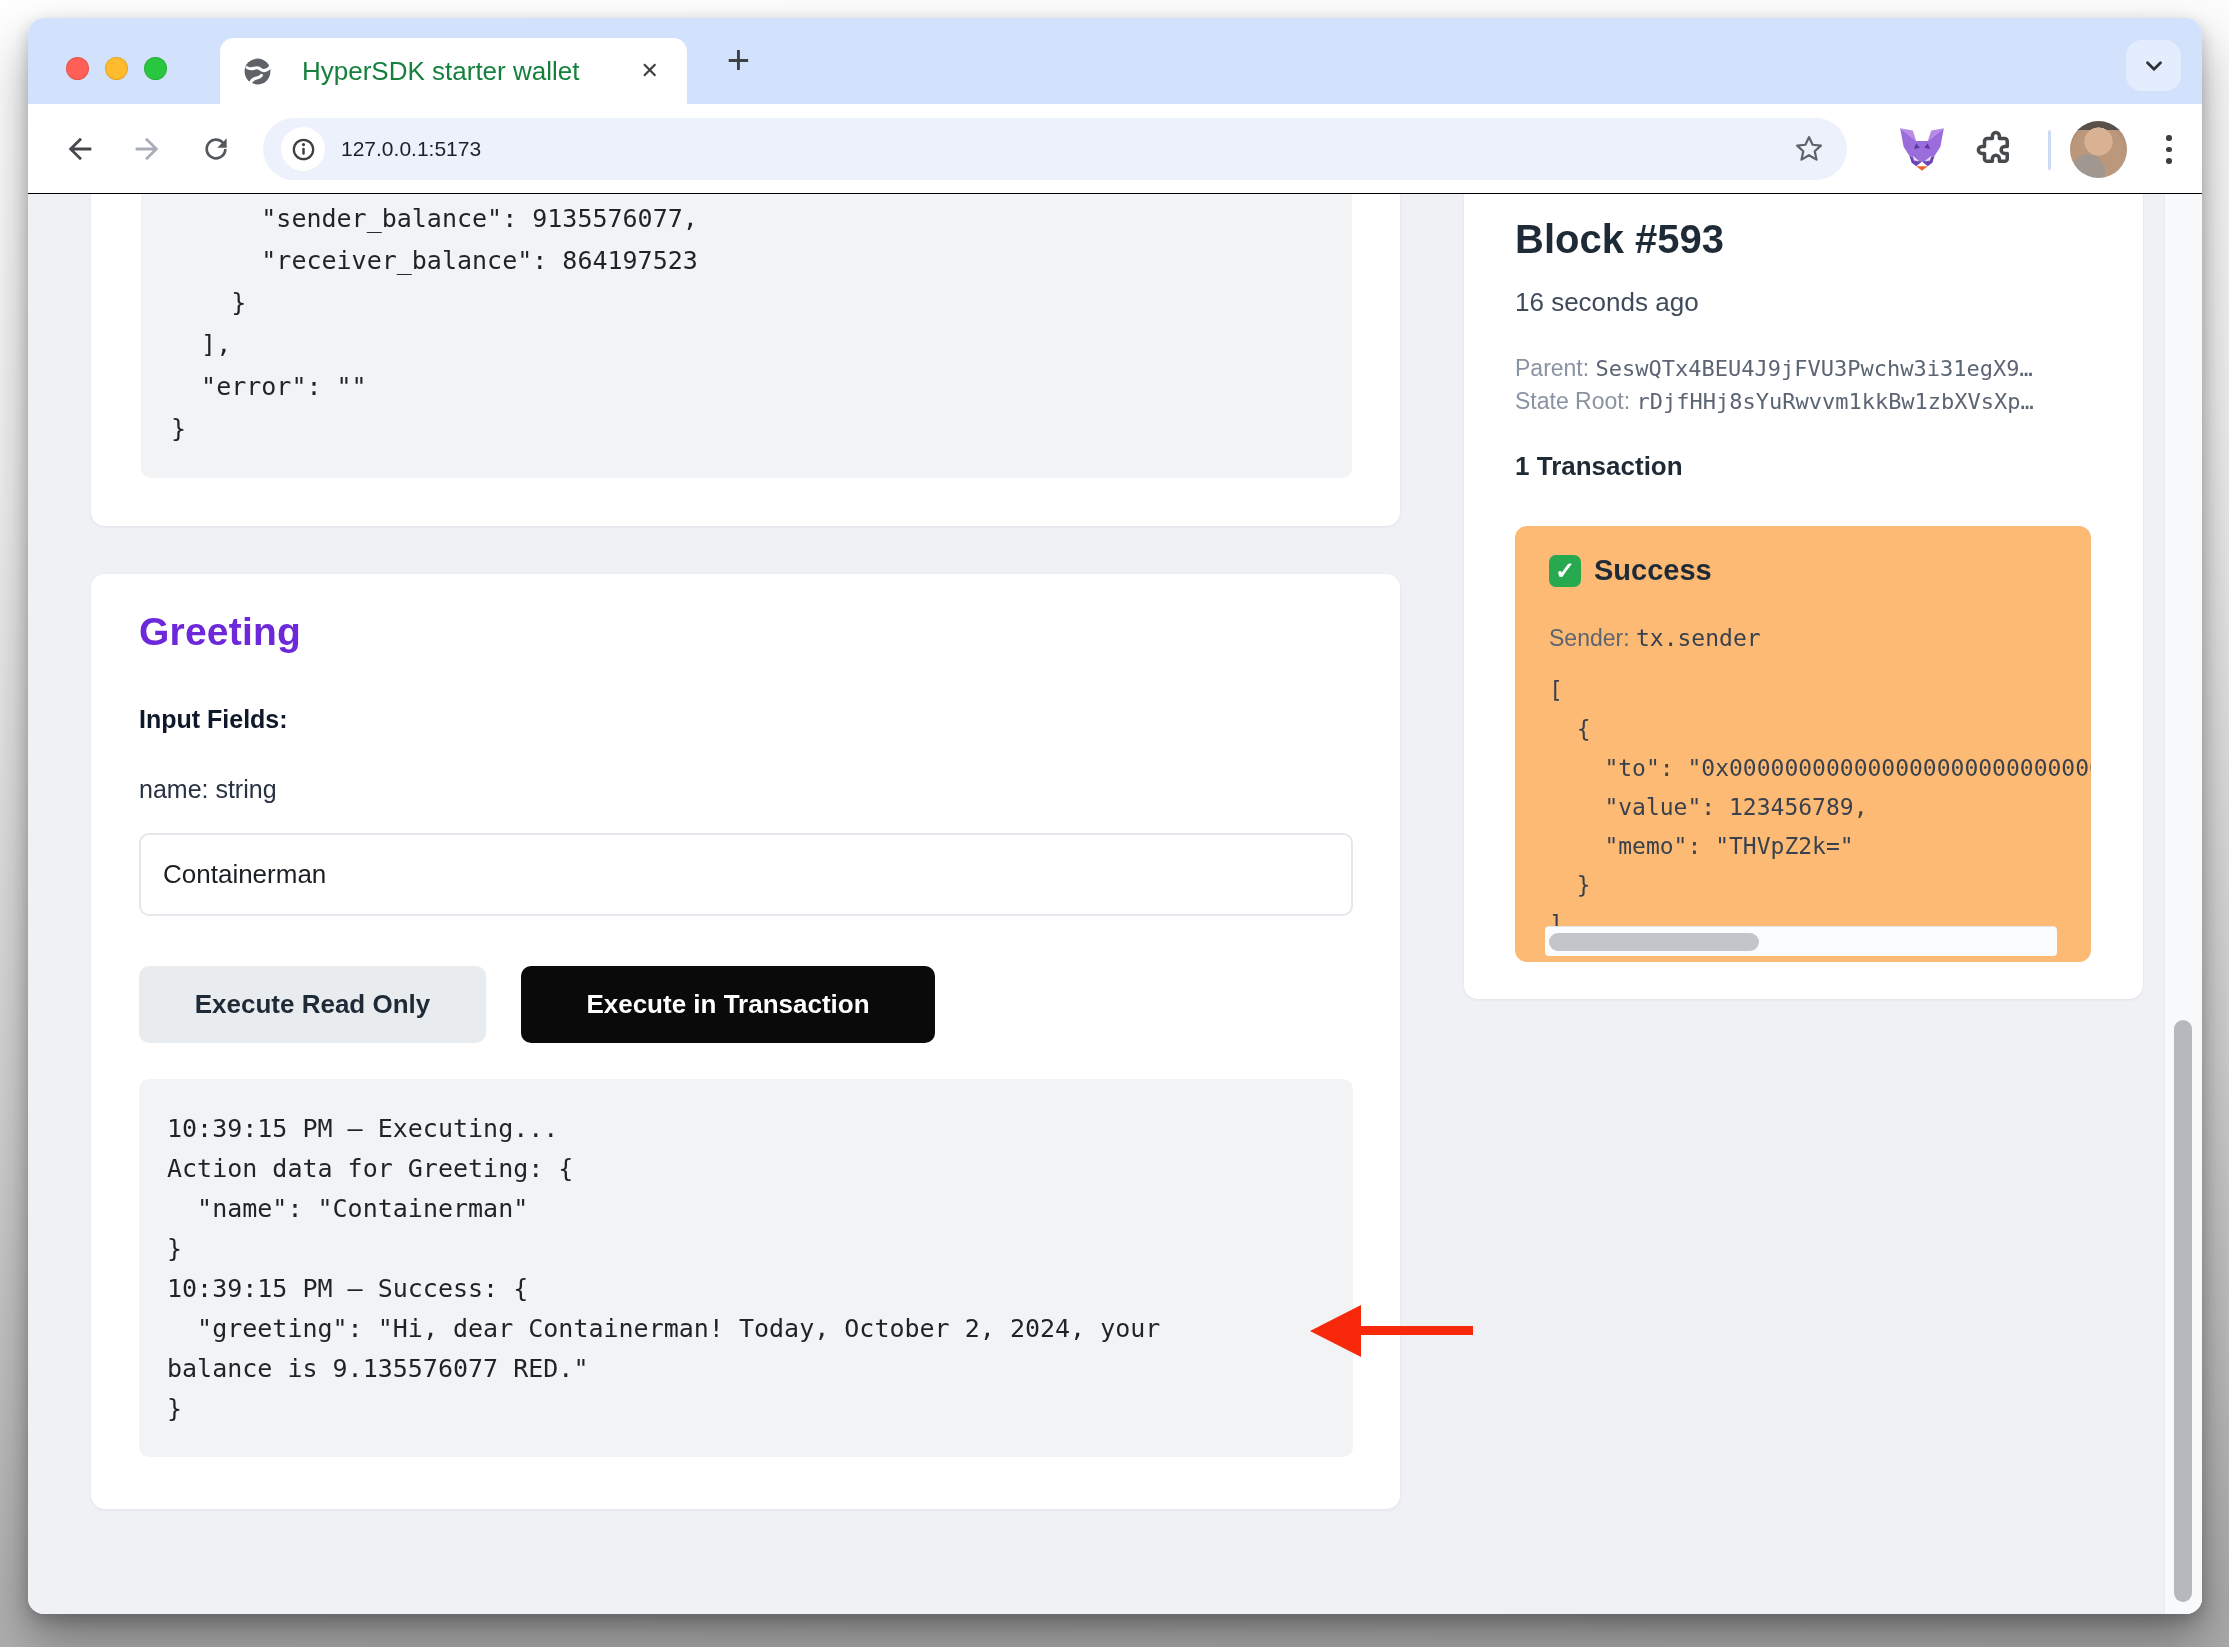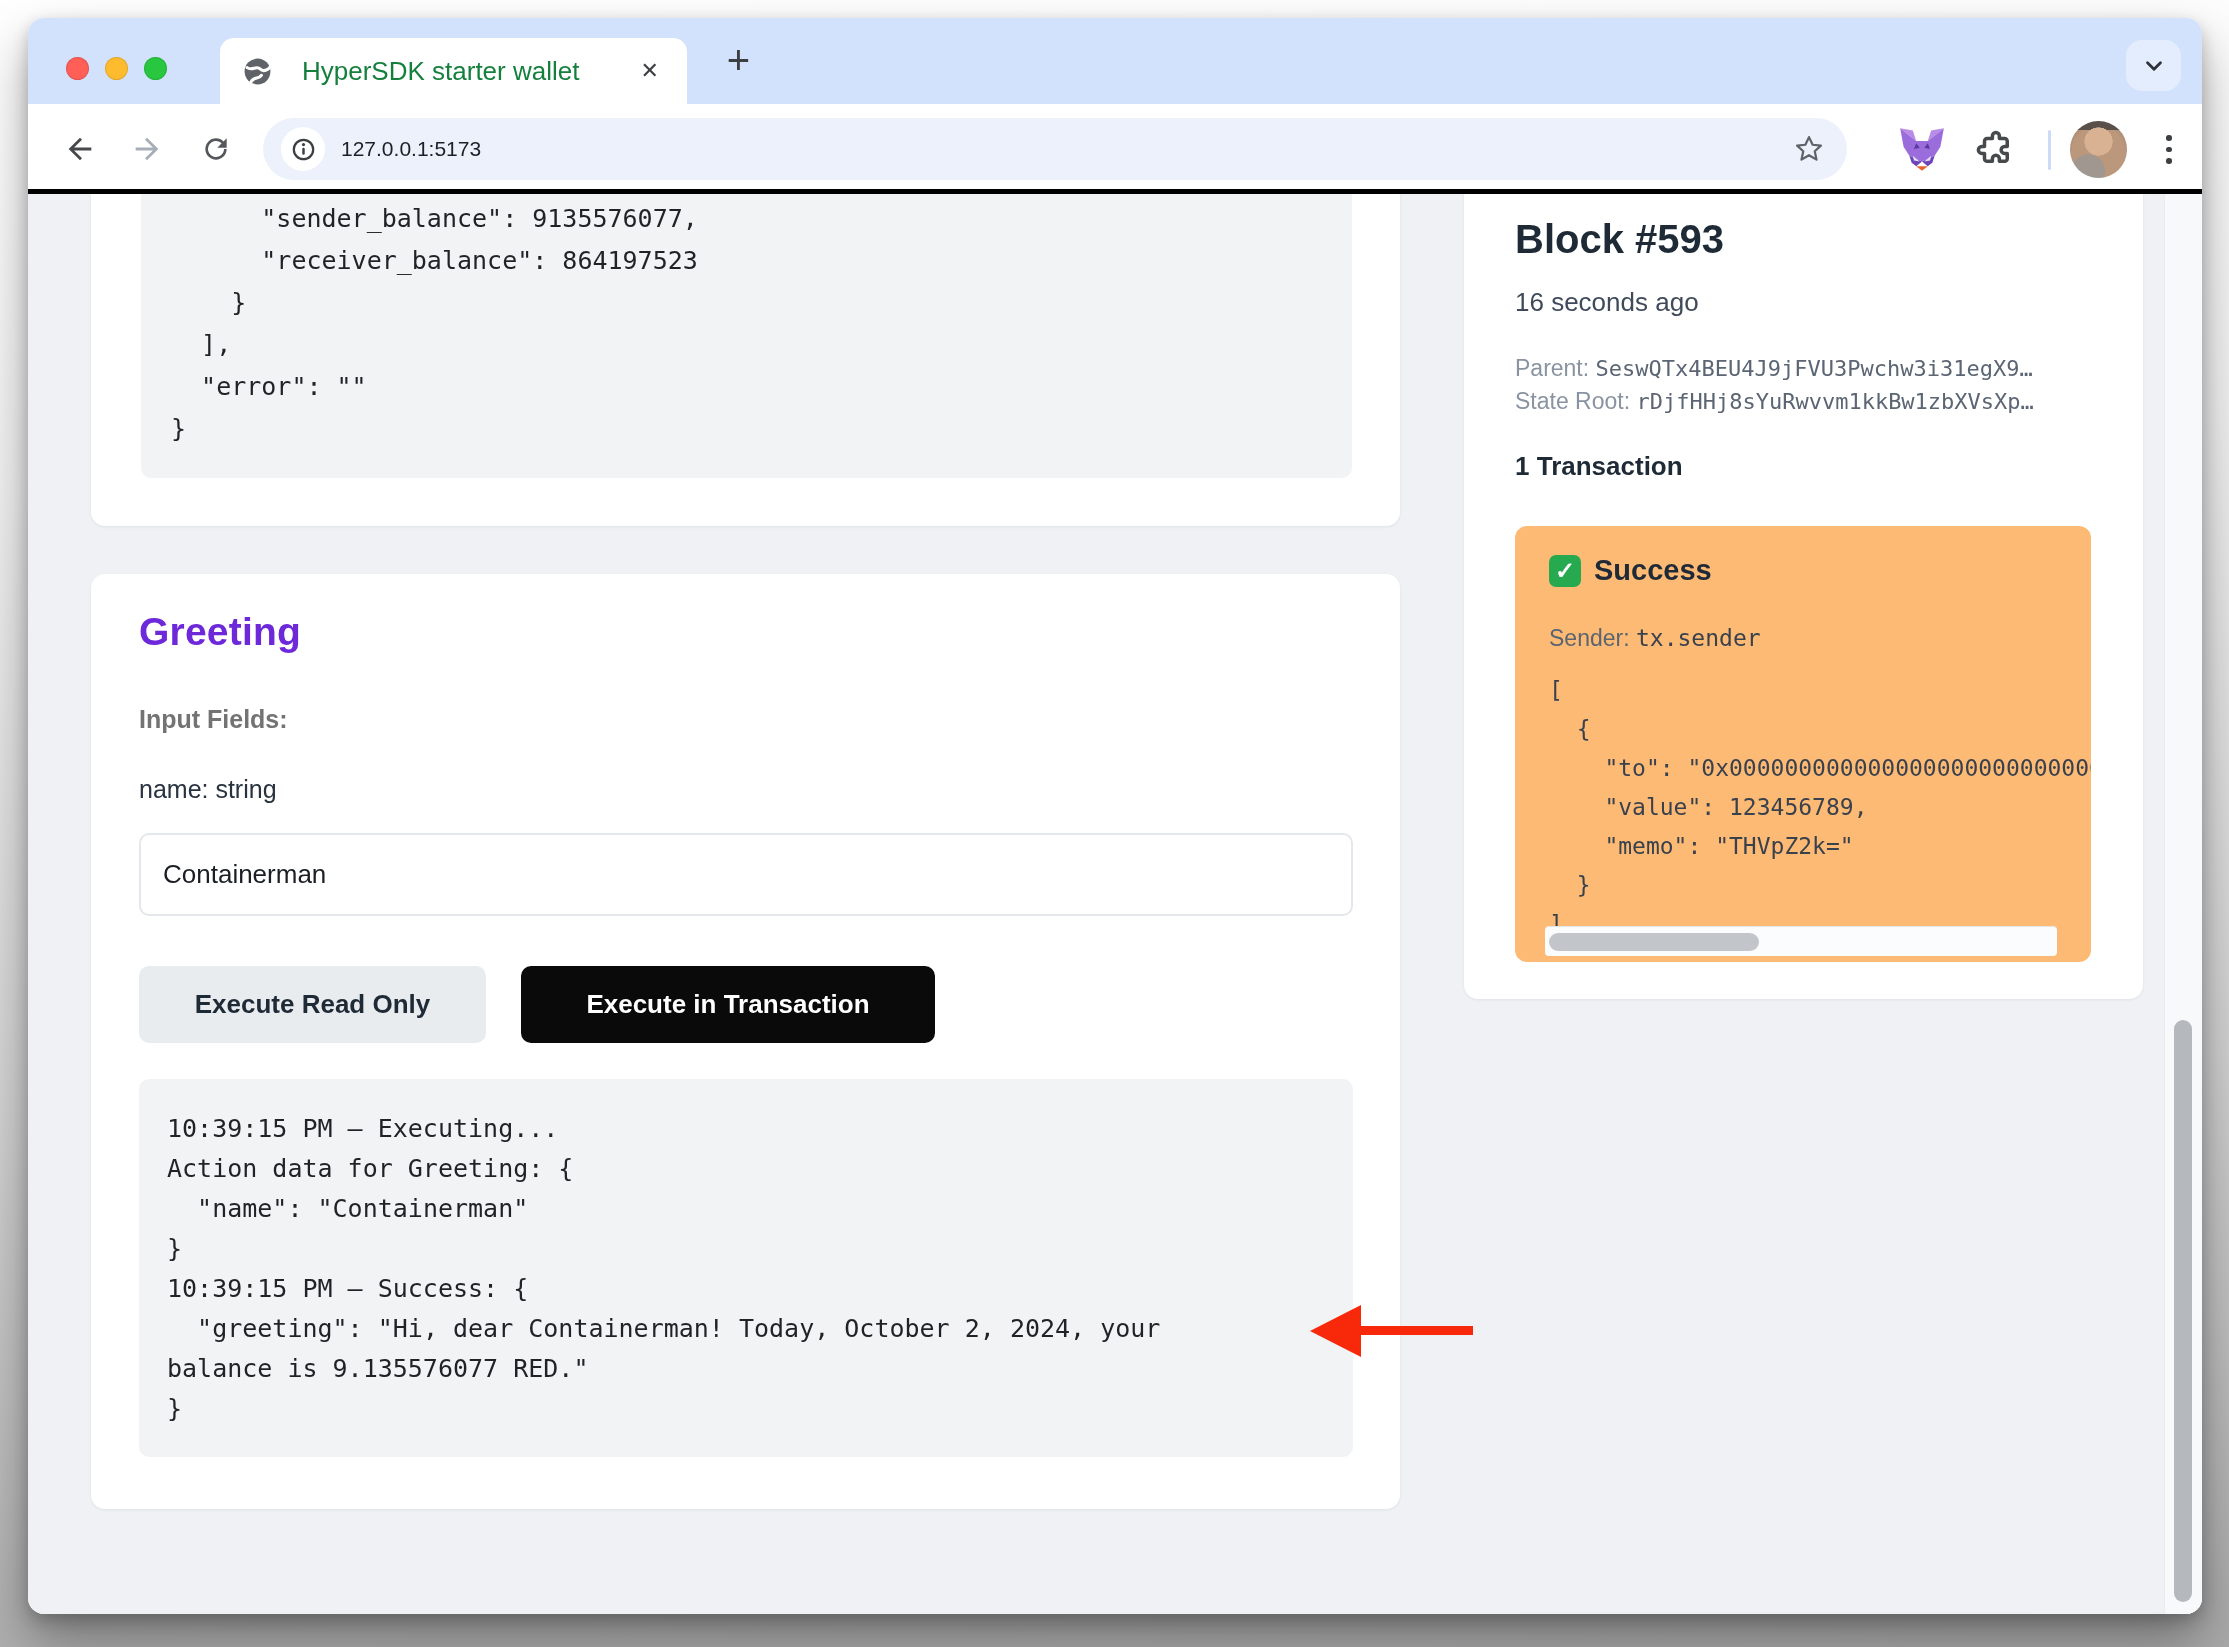--- a/index.html
+++ b/index.html
@@ -24,21 +24,21 @@
   }
   .favicon { width:31px; height:31px; flex:0 0 auto; }
   .tab-title { font-size:26px; color:#15803d; margin-left:29px; flex:1 1 auto; white-space:nowrap; overflow:hidden; }
   .tab-close { font-size:22px; color:#3c4043; padding:4px 6px; line-height:1; cursor:default; }
   .newtab { position:absolute; left:683px; top:15px; width:55px; height:55px; display:flex; align-items:center; justify-content:center; font-size:40px; font-weight:300; color:#3c4043; }
   .strip-chevron {
     position:absolute; right:21px; top:22px; width:55px; height:51px; border-radius:16px;
     background:#e4edfe; display:flex; align-items:center; justify-content:center;
   }
   
-  .toolbar { position:absolute; left:0; top:86px; right:0; height:90px; background:#fff; border-bottom:5px solid #000000; }
+  .toolbar { position:absolute; left:0; top:86px; right:0; height:90px; background:#fff; border-bottom:1px solid #000000; }
   .navbtn { position:absolute; top:19px; width:51px; height:51px; display:flex; align-items:center; justify-content:center; border-radius:50%; }
   .omnibox {
     position:absolute; left:235px; top:14px; width:1584px; height:62px; border-radius:32px;
     background:#ecf1fb; display:flex; align-items:center; padding:0 16px 0 18px;
   }
   .siteinfo { width:44px; height:44px; border-radius:50%; background:#fff; display:flex; align-items:center; justify-content:center; flex:0 0 auto; }
   .url { font-size:21px; color:#1d2125; margin-left:16px; flex:1 1 auto; }
   .star { width:44px; height:44px; display:flex; align-items:center; justify-content:center; flex:0 0 auto; }
   .ext { position:absolute; top:22px; width:46px; height:46px; display:flex; align-items:center; justify-content:center; }
   .toolbar-sep { position:absolute; left:2020px; top:26px; width:3px; height:40px; background:#cddbf6; border-radius:2px; }
@@ -55,21 +55,21 @@
   
   .page { position:absolute; left:0; top:176px; right:0; bottom:0; background:#eff1f4; overflow:hidden; }
   .card { position:absolute; background:#fff; border-radius:14px; box-shadow:0 1px 3px rgba(20,30,50,.07); }
   .card-results { left:63px; top:-75px; width:1309px; height:407px; }
   .codebox { position:absolute; background:#f1f3f4; border-radius:10px; }
   .codebox.results { left:50px; right:48px; top:0; bottom:48px; }
   pre { font-family:"DejaVu Sans Mono", monospace; color:#1f2326; }
   .pre-results { position:absolute; left:30px; bottom:28px; font-size:25px; line-height:42px; white-space:pre; }
   .card-greeting { left:63px; top:380px; width:1309px; height:935px; }
   .g-title { position:absolute; left:48px; top:36px; font-size:39px; font-weight:bold; color:#6d28d9; letter-spacing:0.2px; }
-  .g-sub   { position:absolute; left:48px; top:131px; font-size:25px; font-weight:bold; color:#737373; }
+  .g-sub   { position:absolute; left:48px; top:131px; font-size:25px; font-weight:bold; color:#0f172a; }
   .g-field { position:absolute; left:48px; top:201px; font-size:25px; color:#283241; }
   .g-input {
     position:absolute; left:48px; top:259px; width:1214px; height:83px;
     border:2px solid #e4e7eb; border-radius:10px; font-family:"Liberation Sans",sans-serif;
     font-size:26px; color:#1b1f24; padding:0 22px; background:#fff; outline:none;
   }
   .btn { position:absolute; top:392px; height:77px; border:none; border-radius:10px; font-family:"Liberation Sans",sans-serif; font-size:26px; font-weight:bold; cursor:pointer; }
   .btn-gray  { left:48px;  width:347px; background:#e9ecef; color:#1f2a37; }
   .btn-black { left:430px; width:414px; background:#0a0a0b; color:#ffffff; }
   .logbox { position:absolute; left:48px; top:505px; width:1214px; height:378px; background:#f1f3f4; border-radius:10px; overflow:hidden; }

